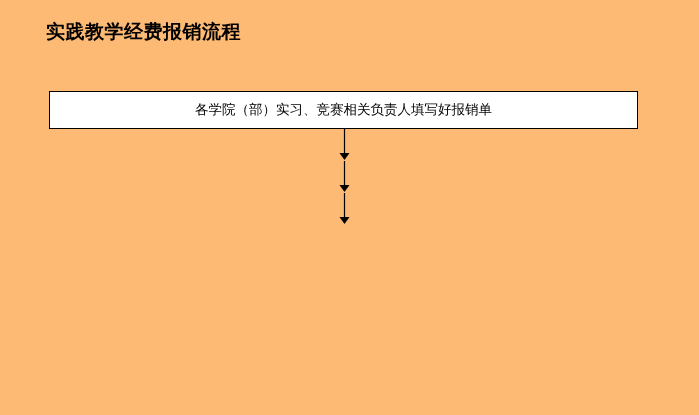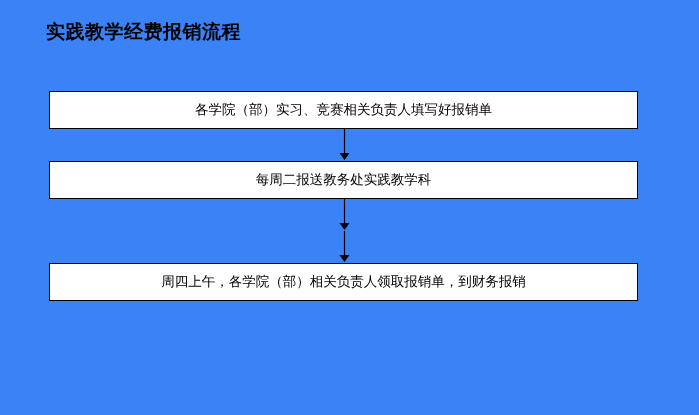--- a/index.html
+++ b/index.html
@@ -11,21 +11,21 @@
     width: 699px;
     height: 415px;
     position: relative;
     overflow: hidden;
     font-family: "Liberation Sans", "DejaVu Sans", sans-serif;
     color: #000000;
   }
   .page {
     position: absolute;
     inset: 0;
-    background: #3b82f6;
+    background: #fdba74;
   }
   .doc-title {
     position: absolute;
     left: 46px;
     top: 20px;
     font-size: 19px;
     font-weight: bold;
     letter-spacing: 0.5px;
     line-height: 24px;
     white-space: nowrap;
@@ -84,41 +84,31 @@
       </div>
     </div>
 
     <div class="connector">
       <svg class="connector-svg" width="589" height="32" viewBox="0 0 589 32">
         <line x1="295.5" y1="0" x2="295.5" y2="25" stroke="#000000" stroke-width="1.2"></line>
         <polygon points="290.5,24 300.5,24 295.5,31" fill="#000000"></polygon>
       </svg>
     </div>
 
-    <div class="flow-step">
-      <div class="flow-box">
-        <span class="flow-box-label">每周二报送教务处实践教学科</span>
-      </div>
-    </div>
 
     <div class="connector">
       <svg class="connector-svg" width="589" height="32" viewBox="0 0 589 32">
         <line x1="295.5" y1="0" x2="295.5" y2="25" stroke="#000000" stroke-width="1.2"></line>
         <polygon points="290.5,24 300.5,24 295.5,31" fill="#000000"></polygon>
       </svg>
     </div>
 
 
     <div class="connector">
       <svg class="connector-svg" width="589" height="32" viewBox="0 0 589 32">
         <line x1="295.5" y1="0" x2="295.5" y2="25" stroke="#000000" stroke-width="1.2"></line>
         <polygon points="290.5,24 300.5,24 295.5,31" fill="#000000"></polygon>
       </svg>
     </div>
 
-    <div class="flow-step">
-      <div class="flow-box">
-        <span class="flow-box-label">周四上午，各学院（部）相关负责人领取报销单，到财务报销</span>
-      </div>
-    </div>
 
   </div>
 </div>
 
 </body></html>

